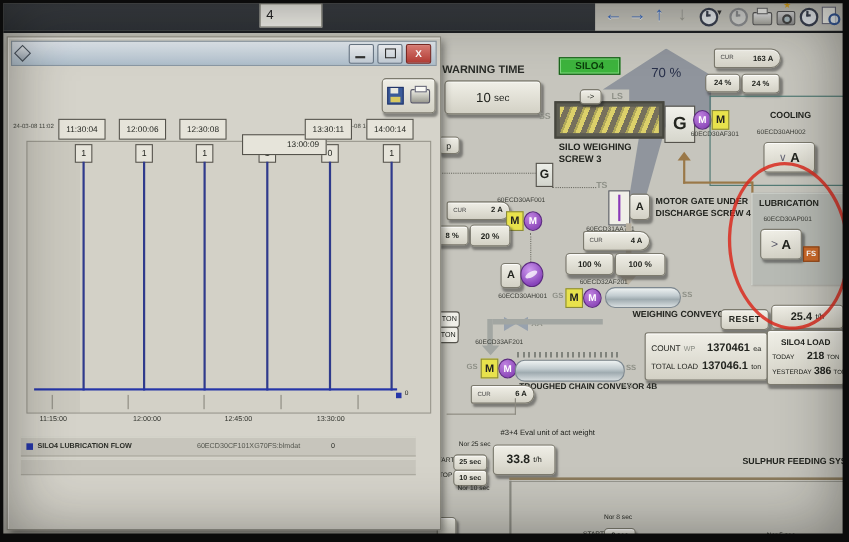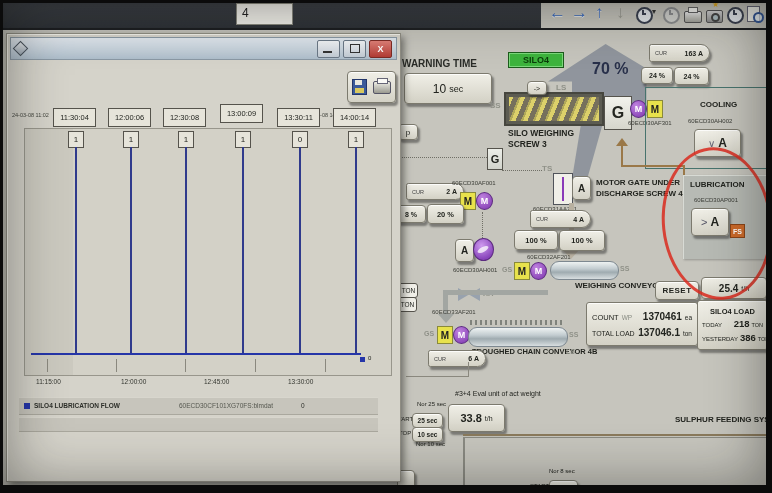--- a/index.html
+++ b/index.html
@@ -85,21 +85,21 @@
   <div class="b3" style="left:398px;top:124px;width:18px;height:14px;font-size:8px;">
     <span>p</span>
   </div>
 
   <div class="t" style="left:508px;top:52px;width:54px;height:14px;background:#3db43d;border:1px solid #1c5c1c;
               box-shadow:inset 0 0 0 1px #7cd87c;color:#0a3c0a;font-size:9px;font-weight:bold;text-align:center;line-height:15px;">SILO4</div>
   <div class="t" style="left:548px;top:44px;width:120px;height:72px;background:rgba(128,136,148,.78);
               clip-path:polygon(48% 0,100% 52%,82% 52%,82% 100%,20% 100%,20% 52%,0 52%);"></div>
   <div class="t" style="left:558px;top:112px;width:48px;height:82px;background:rgba(128,136,148,.78);
               clip-path:polygon(52% 0,100% 0,52% 100%,24% 100%);"></div>
-  <div class="t" style="left:592px;top:60px;font-size:16px;font-weight:bold;color:#28304a;text-align:right;">70 %</div>
+  <div class="t" style="left:592px;top:60px;font-size:12px;font-weight:normal;color:#28304a;text-align:right;">70 %</div>
 
   <div class="t" style="left:504px;top:92px;width:100px;height:34px;background:#5c5c52;border:2px solid #46463e;box-sizing:border-box;">
     <div style="position:absolute;inset:3px;background:repeating-linear-gradient(112deg,#dcd06a 0 4px,#76705c 4px 9px,#b0a85a 9px 11px);"></div>
   </div>
   <div class="t gray" style="left:490px;top:102px;font-size:8px;font-weight:bold;">SS</div>
   <div class="t gray" style="left:556px;top:84px;font-size:8px;font-weight:bold;">LS</div>
   <div class="b3" style="left:527px;top:81px;width:18px;height:12px;font-size:7px;">
     <span>-&gt;</span>
   </div>
   <div class="box" style="left:604px;top:96px;width:26px;height:32px;background:linear-gradient(#f2f2ec,#d6d6cc);">
@@ -338,21 +338,21 @@
     <div class="t" style="left:299px;top:78px;font-size:5.5px;color:#44463f;z-index:1;">24-03-08 14</div>
     <div class="box" style="left:46px;top:74px;width:41px;height:17px;font-size:7.5px;z-index:2;">
       <span>11:30:04</span>
       </div>
     <div class="box" style="left:101px;top:74px;width:41px;height:17px;font-size:7.5px;z-index:2;">
       <span>12:00:06</span>
       </div>
     <div class="box" style="left:156px;top:74px;width:41px;height:17px;font-size:7.5px;z-index:2;">
       <span>12:30:08</span>
       </div>
-    <div class="box" style="left:213px;top:70px;width:41px;height:17px;font-size:7.5px;z-index:2;">
+    <div class="box" style="left:213px;top:88px;width:41px;height:17px;font-size:7.5px;z-index:2;padding-left:34px;">
       <span>13:00:09</span>
       </div>
     <div class="box" style="left:270px;top:74px;width:41px;height:17px;font-size:7.5px;z-index:2;">
       <span>13:30:11</span>
       </div>
     <div class="box" style="left:326px;top:74px;width:41px;height:17px;font-size:7.5px;z-index:2;">
       <span>14:00:14</span>
       </div>
 
     <div style="position:absolute;left:17px;top:94px;width:366px;height:246px;border:1px solid #98968c;

